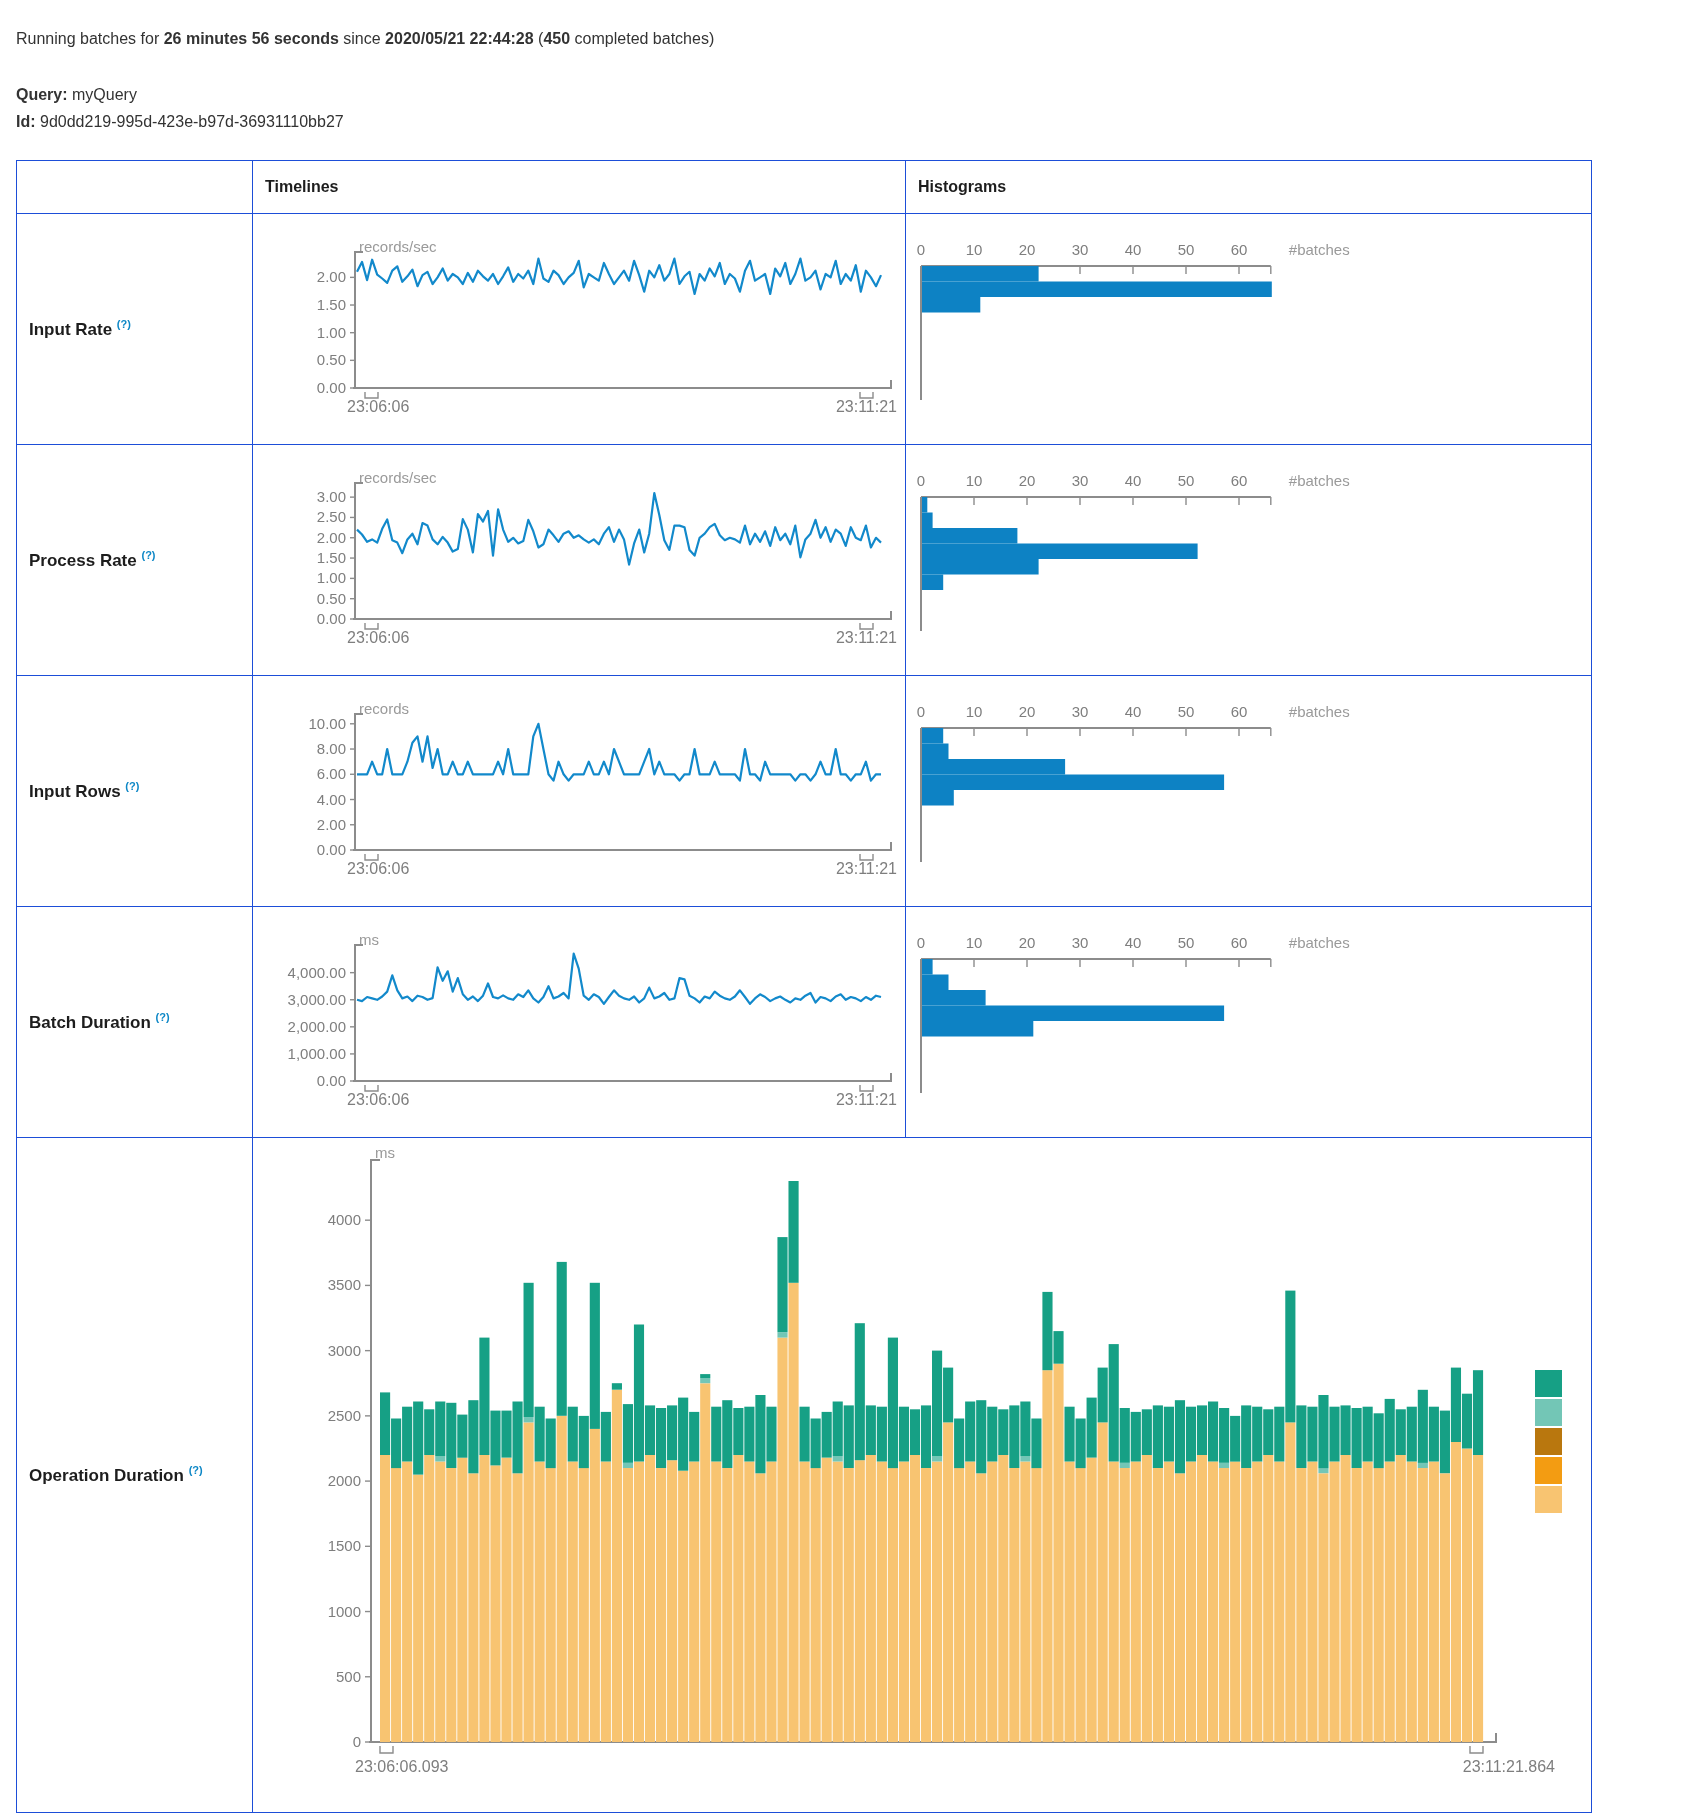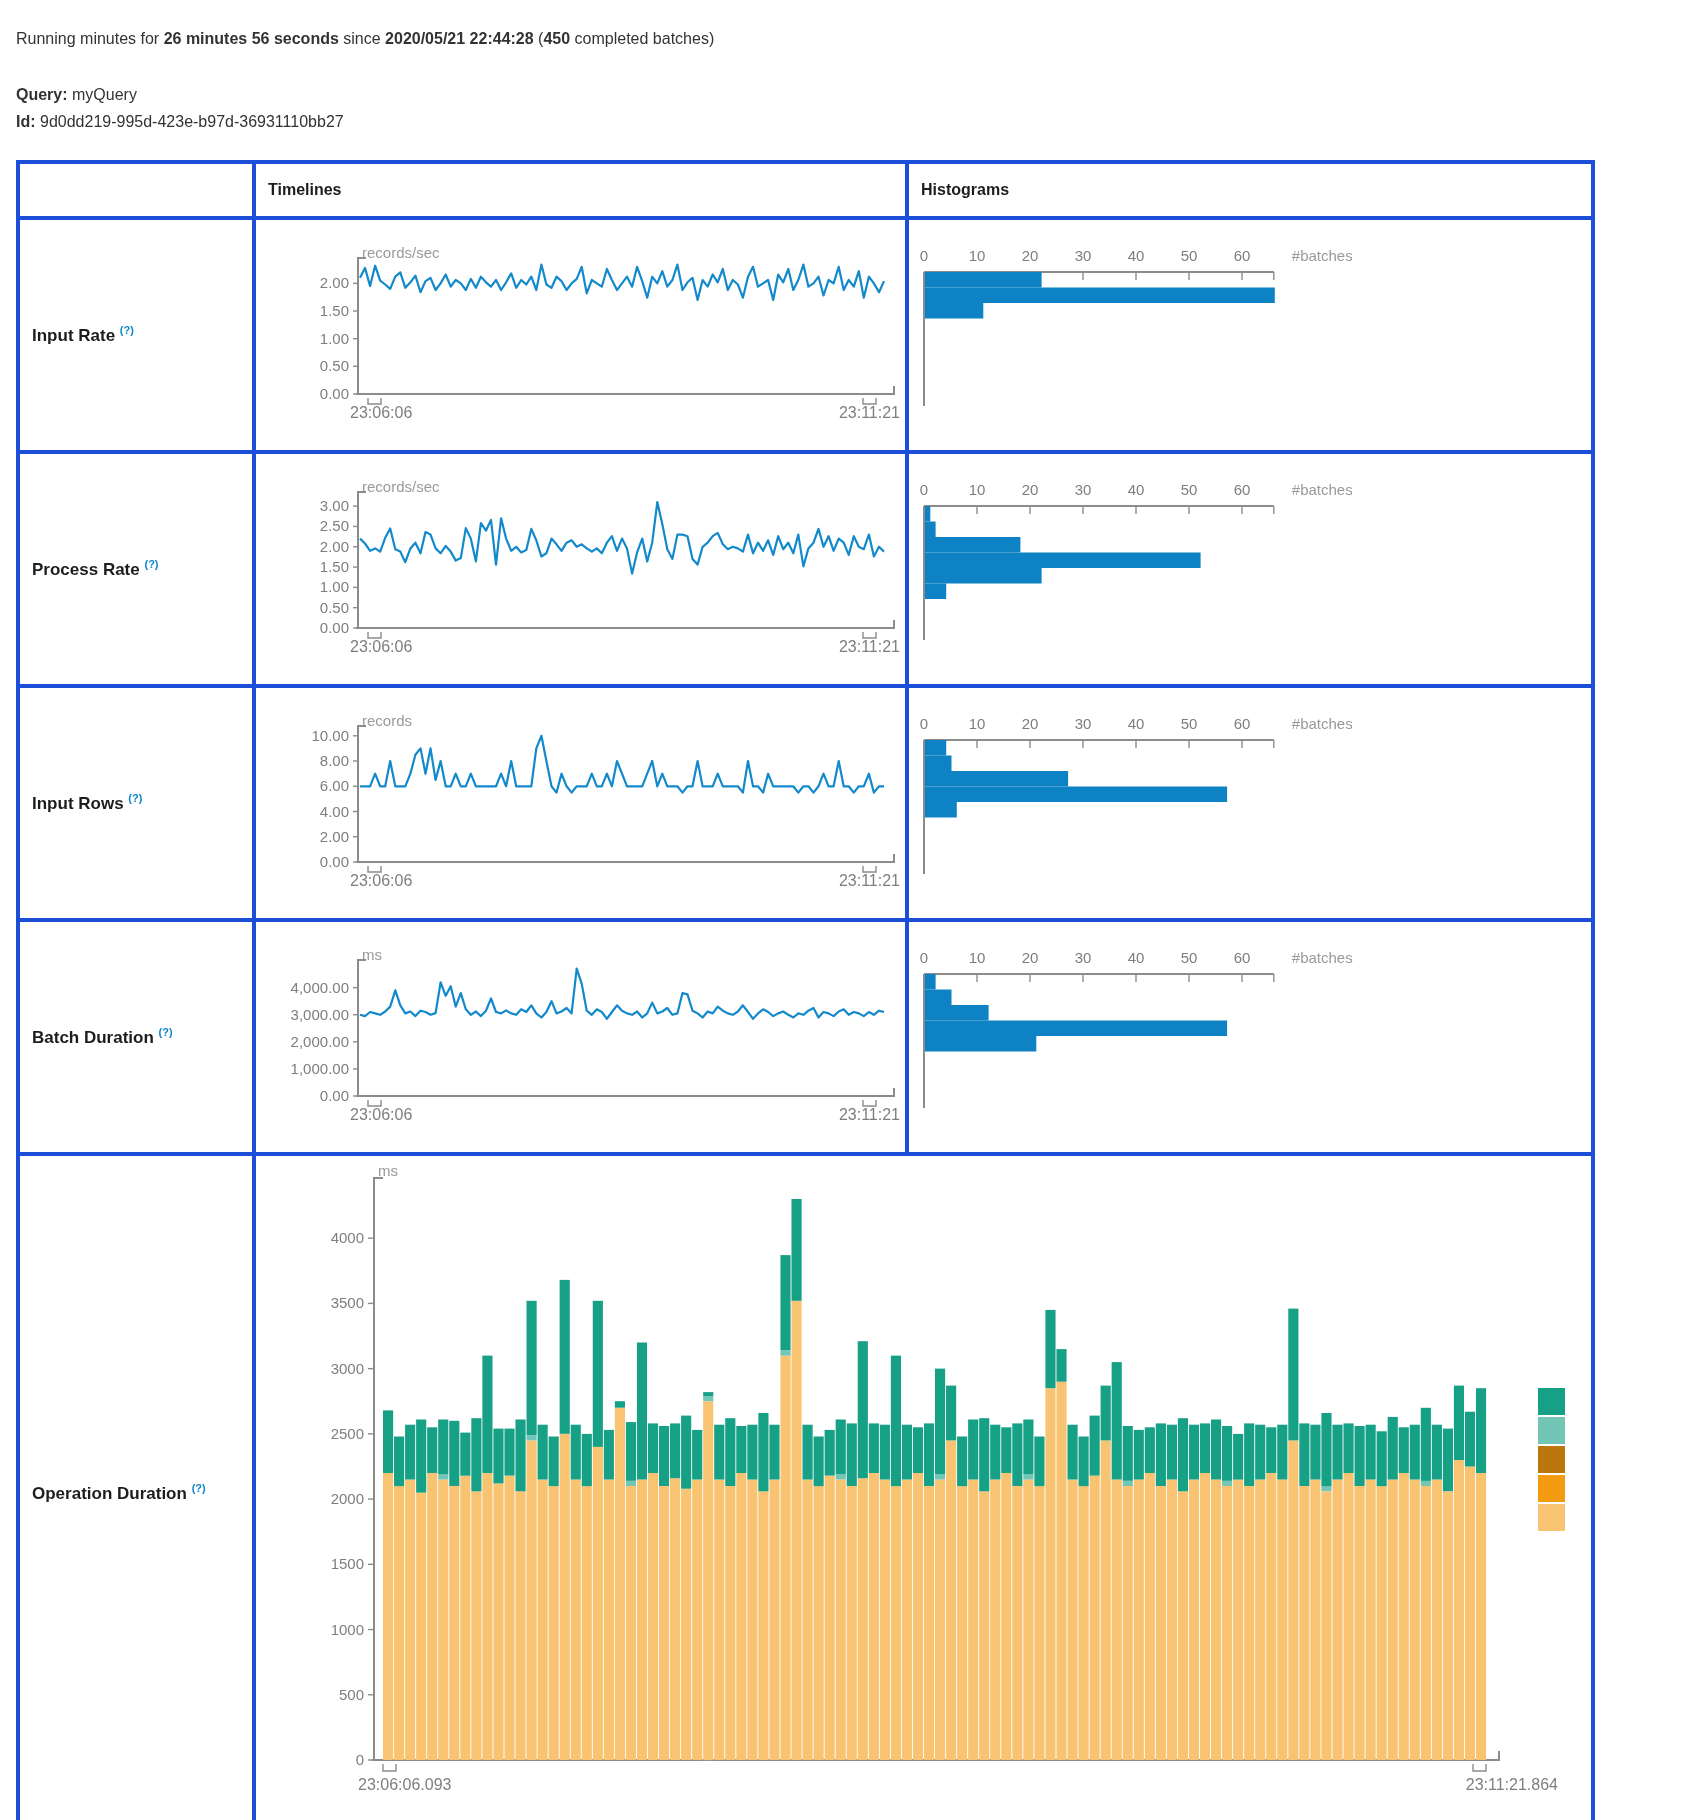--- a/index.html
+++ b/index.html
@@ -8,39 +8,39 @@
     font-family: "Liberation Sans", sans-serif;
     width: 1693px;
   }
   .page { padding: 12px 16px; }
   h1 { font-size: 30px; font-weight: 700; color: #1a1a1a; margin: 8px 0 0 0; }
   .subtitle { font-size: 16px; color: #333; margin-top: 18px; }
   .subtitle b { font-weight: 700; }
   .meta { font-size: 16px; line-height: 1.68; margin-top: 34px; }
   .meta b { font-weight: 700; }
   table.stats { border-collapse: collapse; margin-top: 24px; width: 1575px; table-layout: fixed; }
-  table.stats th, table.stats td { border: 4px solid #1d4ed8; vertical-align: middle; }
+  table.stats th, table.stats td { border: 1px solid #1d4ed8; vertical-align: middle; }
   table.stats th { text-align: left; padding: 17px 12px; font-size: 16px; font-weight: 700; color: #1d1d1d; }
   td.rowlabel { padding-left: 12px; font-weight: 700; font-size: 17px; color: #1d1d1d; }
   sup.help { font-size: 11px; color: #0d87c6; font-weight: 700; }
   td.chartcell { padding: 24px 0 10px 0; }
   td.opcell { padding: 4px 0 8px 6px; }
   .cunit { fill: #9a9a9a; font-size: 15px; }
   .ctick { fill: #7e7e7e; font-size: 15px; }
   .ctlab { fill: #7e7e7e; font-size: 16px; }
   .axis { stroke: #8c8c8c; stroke-width: 2; fill: none; }
   .thin { stroke-width: 1.4; }
 </style>
 </head>
 <body>
 
 <div class="page">
 
   <div class="subtitle">
-    <span>Running minutes for </span><b>26 minutes 56 seconds</b><span> since </span><b>2020/05/21 22:44:28</b><span> (</span><b>450</b><span> completed batches)</span>
+    <span>Running batches for </span><b>26 minutes 56 seconds</b><span> since </span><b>2020/05/21 22:44:28</b><span> (</span><b>450</b><span> completed batches)</span>
   </div>
 
   <div class="meta">
     <div><b>Query:</b><span> myQuery</span></div>
     <div><b>Id:</b><span> 9d0dd219-995d-423e-b97d-36931110bb27</span></div>
   </div>
 
   <table class="stats">
     <colgroup>
         <col style="width:236px">

